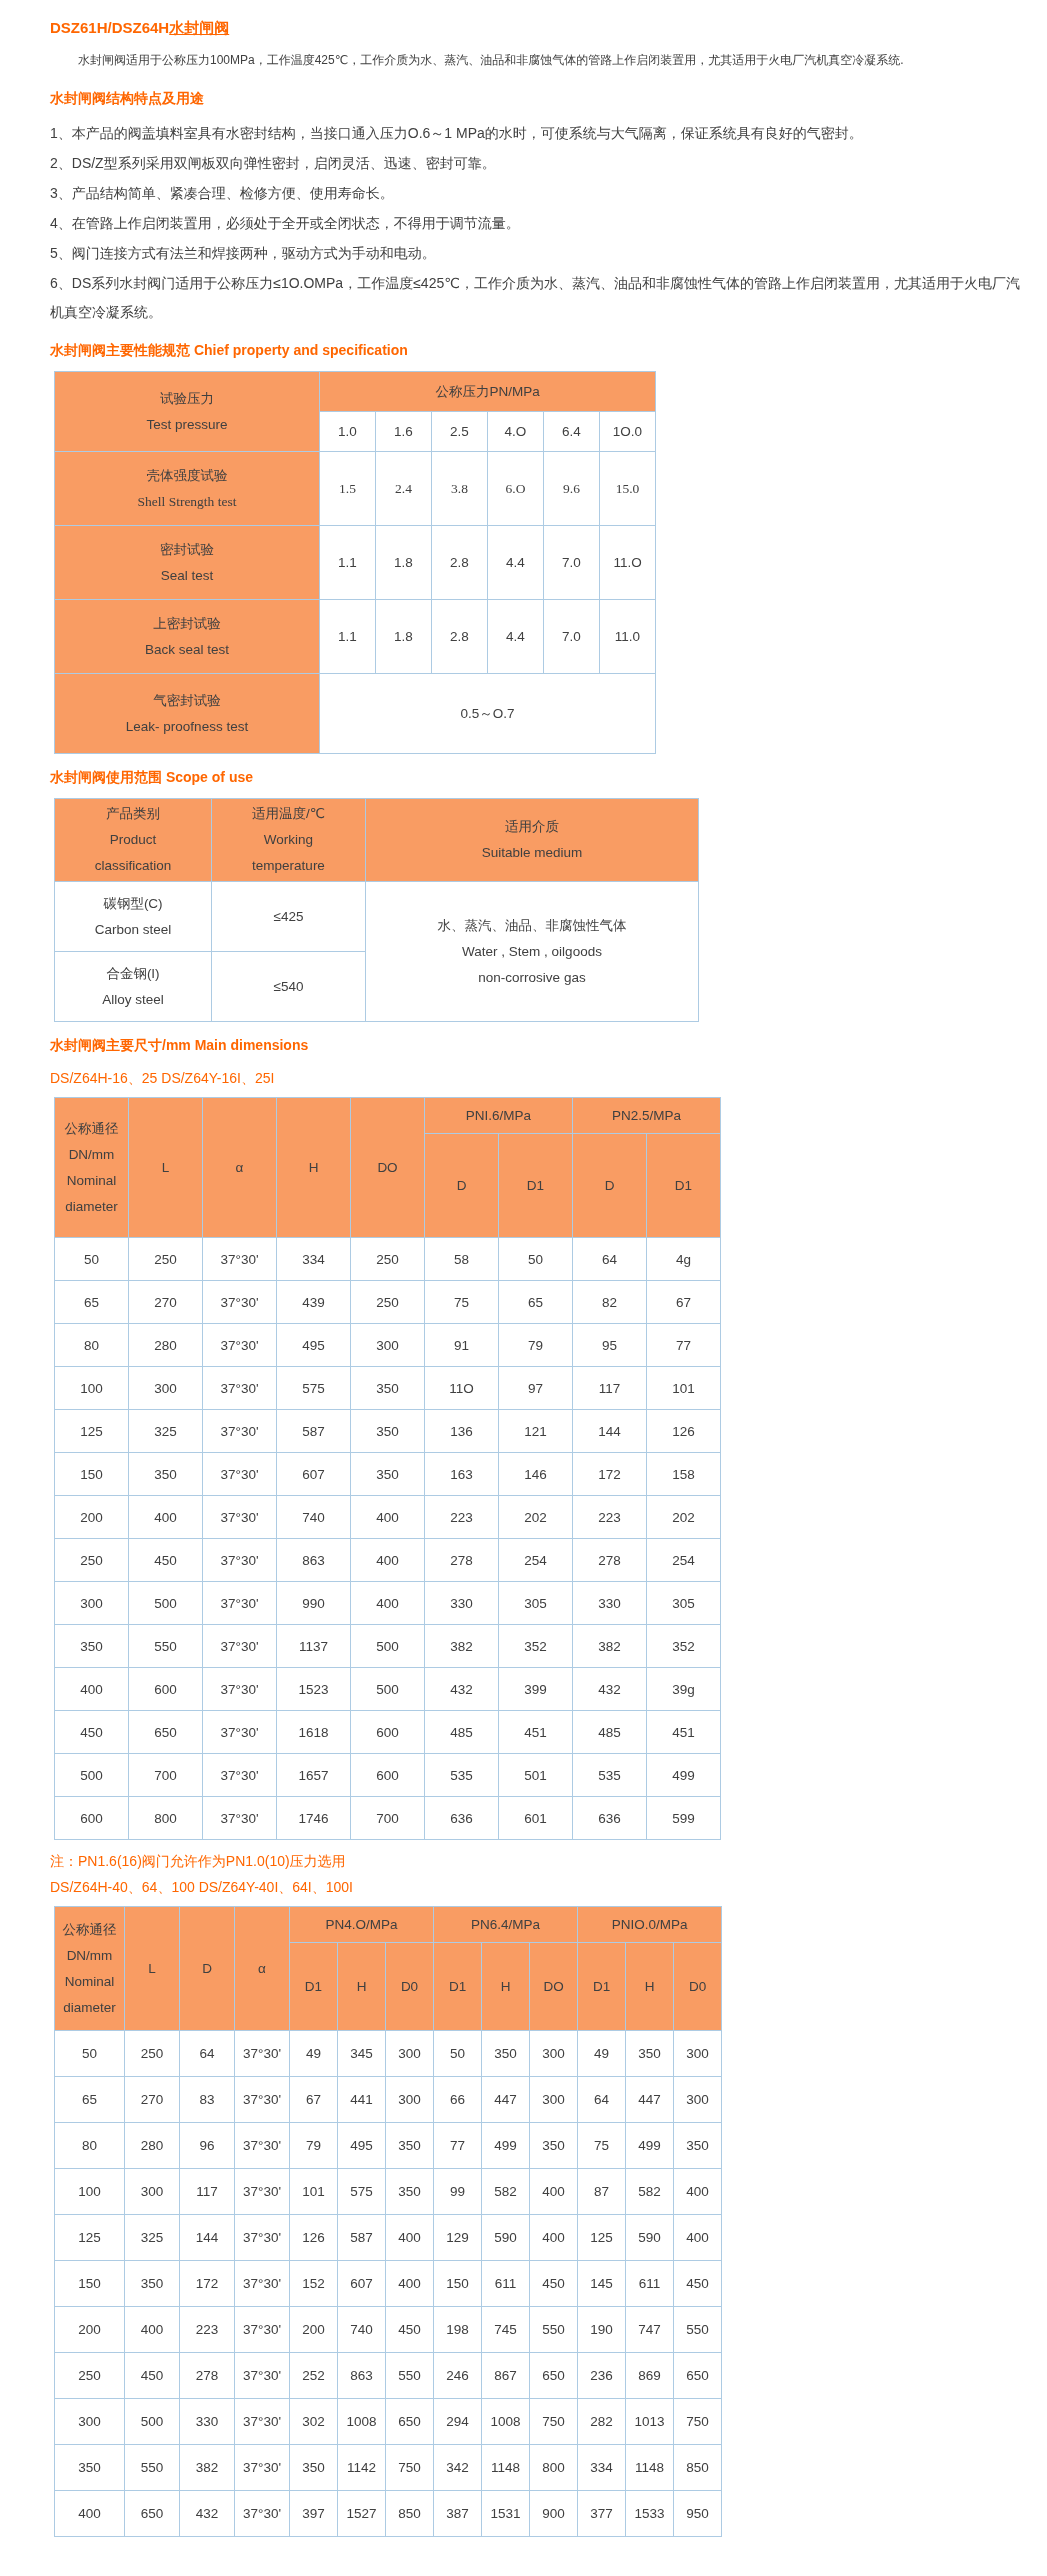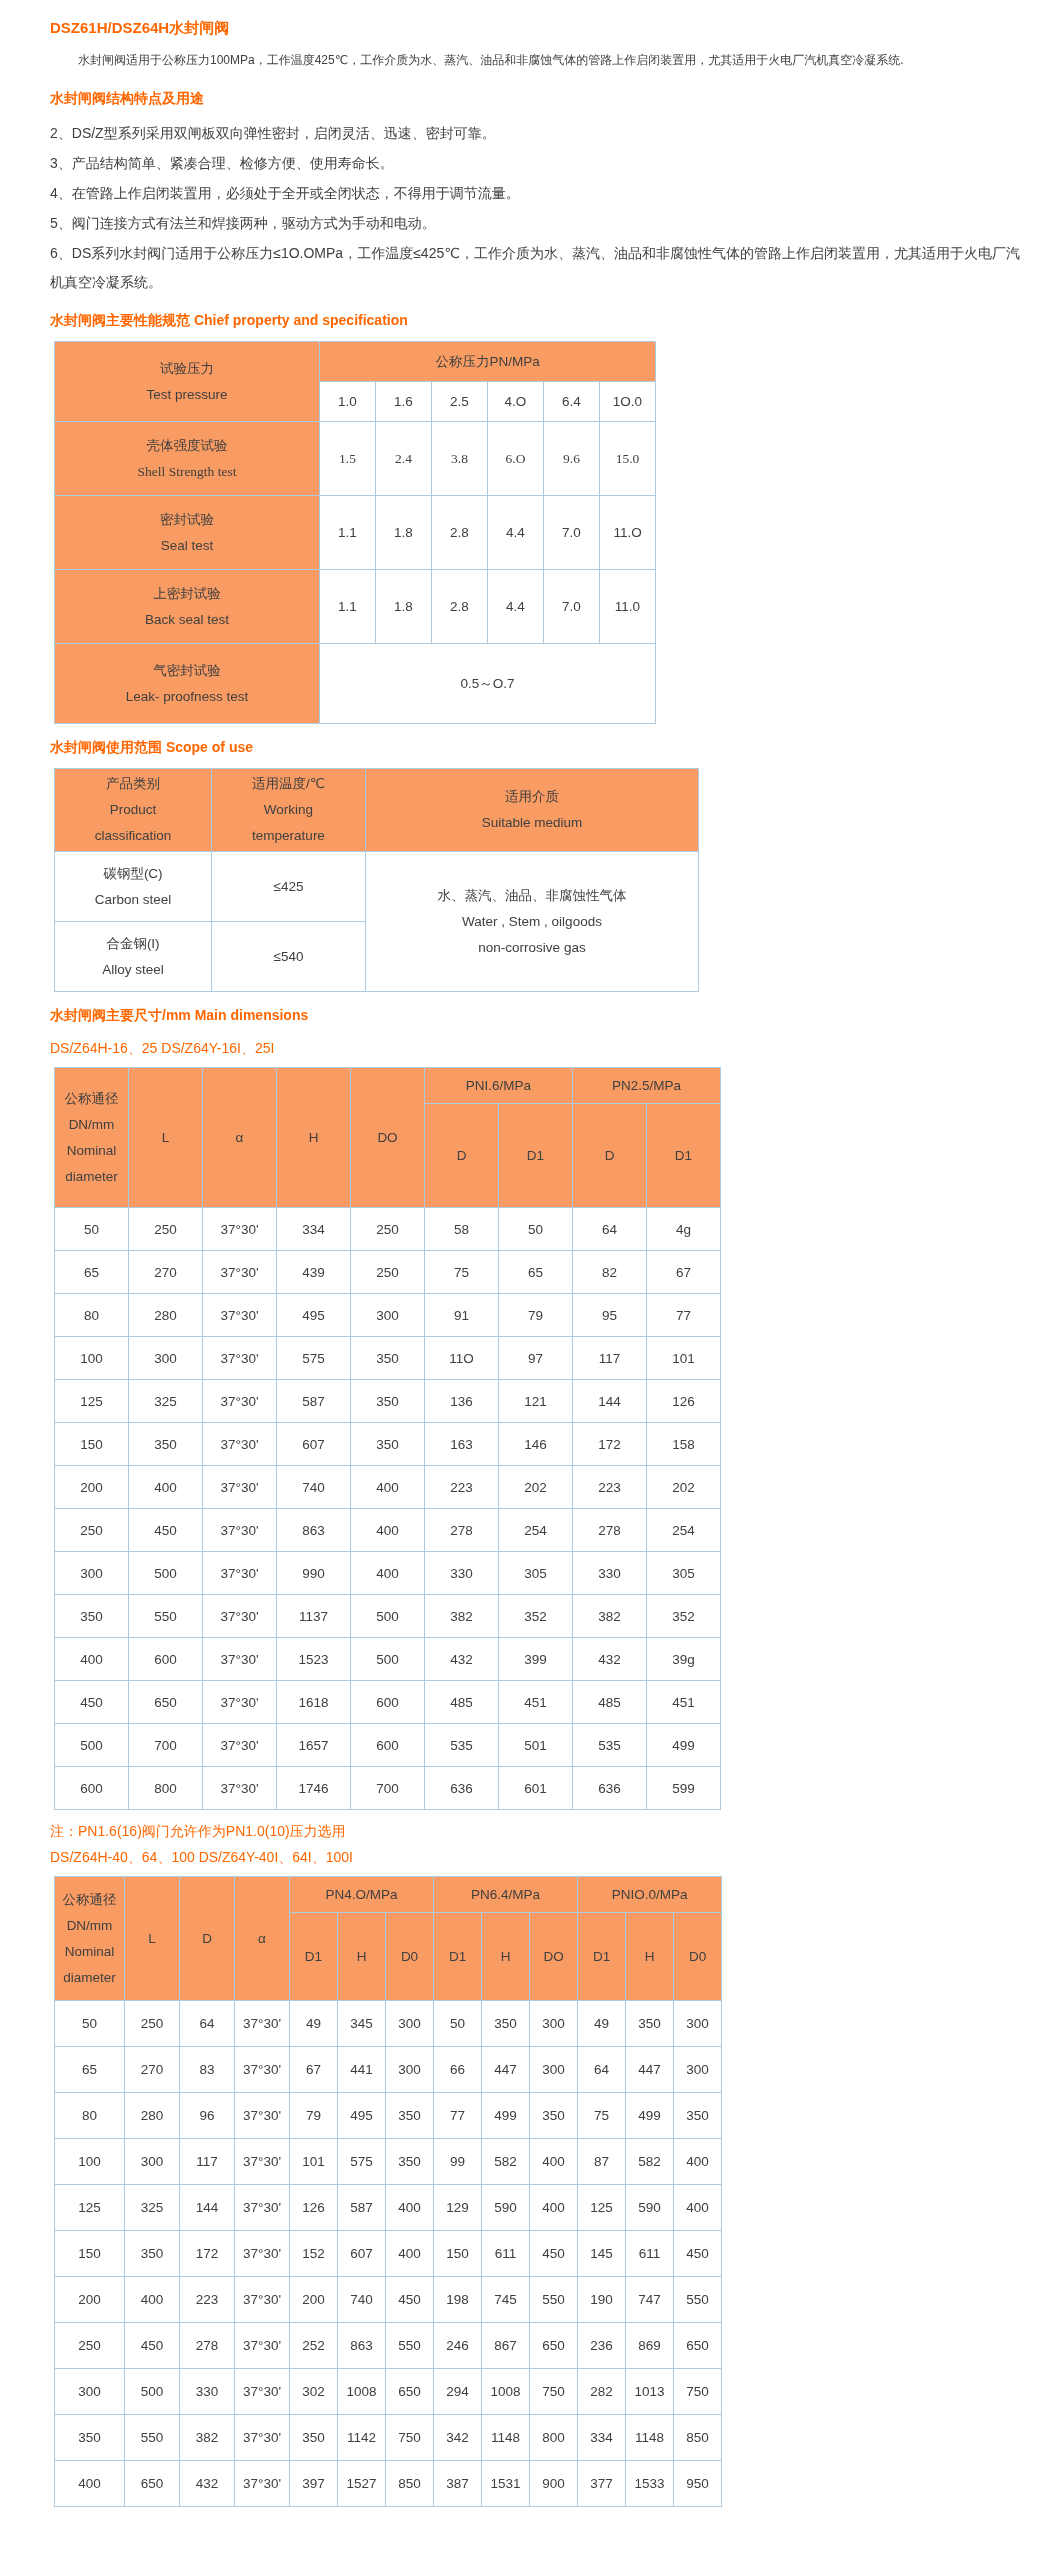--- a/index.html
+++ b/index.html
@@ -9,21 +9,21 @@
     --body:#404040;
   }
   html,body{margin:0;padding:0;background:#ffffff;}
   body{
     font-family:"Liberation Sans","DejaVu Sans",sans-serif;
     color:var(--body);
     width:1048px;
   }
   .page{padding:16px 20px 6px 50px;}
   h1{font-size:15px;margin:0 0 6px 0;color:var(--accent);font-weight:bold;line-height:24px;}
-  h1 .title-link{color:var(--accent);cursor:pointer;}
+  h1 .title-link{color:var(--accent);text-decoration:underline;cursor:pointer;}
   h2{font-size:14px;margin:11px 0 9px 0;color:var(--accent);font-weight:bold;line-height:24px;}
   .intro{font-size:12px;line-height:29px;margin:4px 0 7px 0;text-indent:28px;max-width:978px;}
   .item{font-size:14px;line-height:29px;margin:0 0 1px 0;max-width:978px;}
   .subtitle{color:var(--accent);font-size:14px;line-height:24px;margin:2px 0 7px 0;}
   .note{color:var(--accent);font-size:14px;line-height:24px;margin:9px 0 2px 0;}
   table{border-collapse:collapse;margin-left:4px;table-layout:fixed;}
   th,td{
     border:1px solid var(--tblborder);
     text-align:center;vertical-align:middle;
     font-weight:normal;color:var(--body);
@@ -36,20 +36,21 @@
 <body>
 
 <div class="page">
 
   <h1><span>DSZ61H/DSZ64H</span><span class="title-link">水封闸阀</span></h1>
 
   <p class="intro">水封闸阀适用于公称压力100MPa，工作温度425℃，工作介质为水、蒸汽、油品和非腐蚀气体的管路上作启闭装置用，尤其适用于火电厂汽机真空冷凝系统.</p>
 
   <h2>水封闸阀结构特点及用途</h2>
   <div id="features-list">
+      <p class="item">1、本产品的阀盖填料室具有水密封结构，当接口通入压力O.6～1 MPa的水时，可使系统与大气隔离，保证系统具有良好的气密封。</p>
       <p class="item">2、DS/Z型系列采用双闸板双向弹性密封，启闭灵活、迅速、密封可靠。</p>
       <p class="item">3、产品结构简单、紧凑合理、检修方便、使用寿命长。</p>
       <p class="item">4、在管路上作启闭装置用，必须处于全开或全闭状态，不得用于调节流量。</p>
       <p class="item">5、阀门连接方式有法兰和焊接两种，驱动方式为手动和电动。</p>
       <p class="item">6、DS系列水封阀门适用于公称压力≤1O.OMPa，工作温度≤425℃，工作介质为水、蒸汽、油品和非腐蚀性气体的管路上作启闭装置用，尤其适用于火电厂汽机真空冷凝系统。</p>
     </div>
 
   <h2>水封闸阀主要性能规范 Chief property and specification</h2>
   <table id="perf-table" style="width: 601px;">
       <colgroup>

